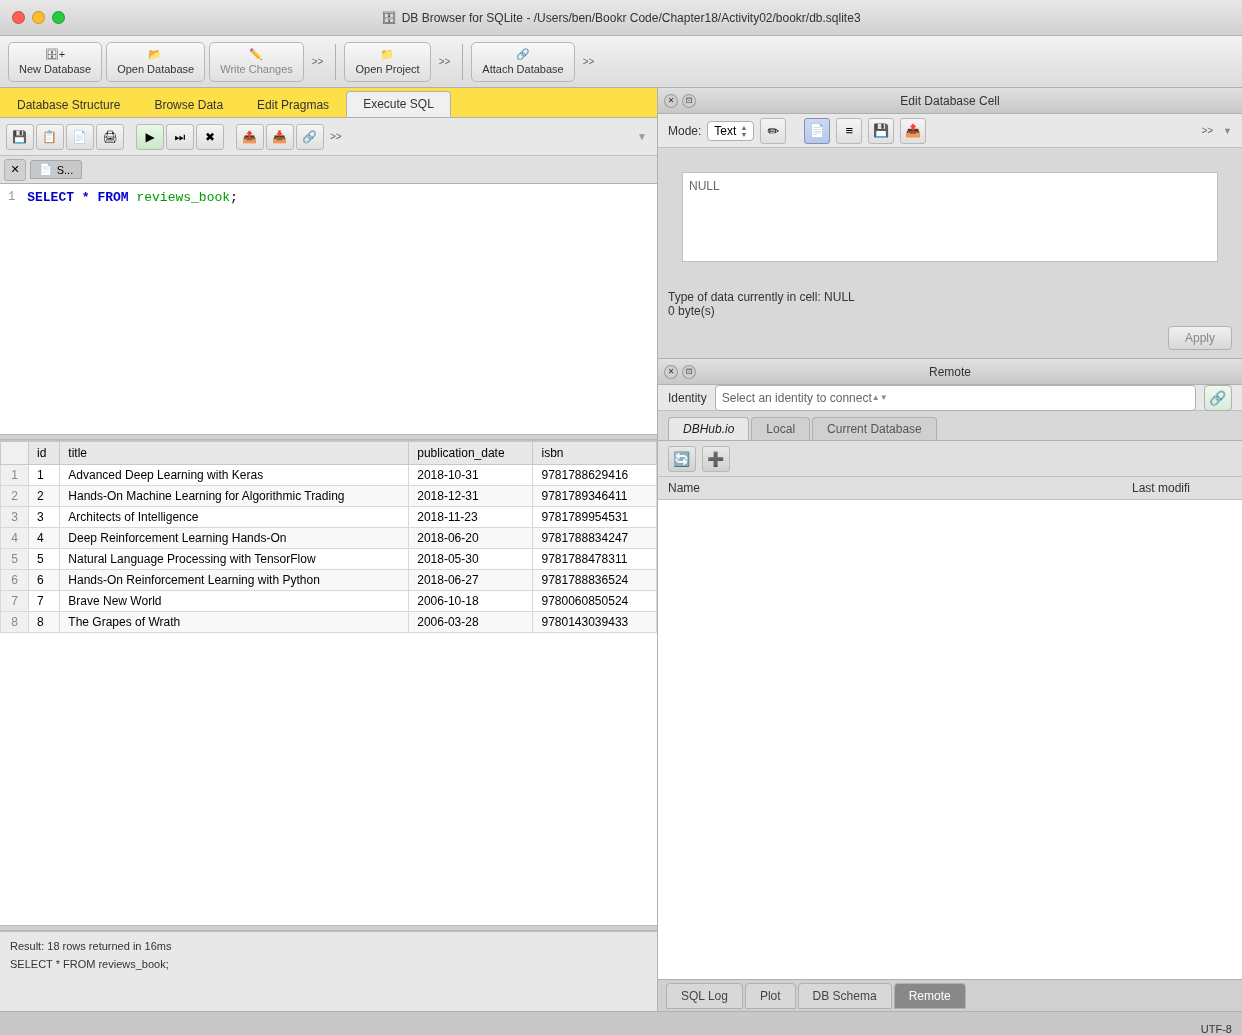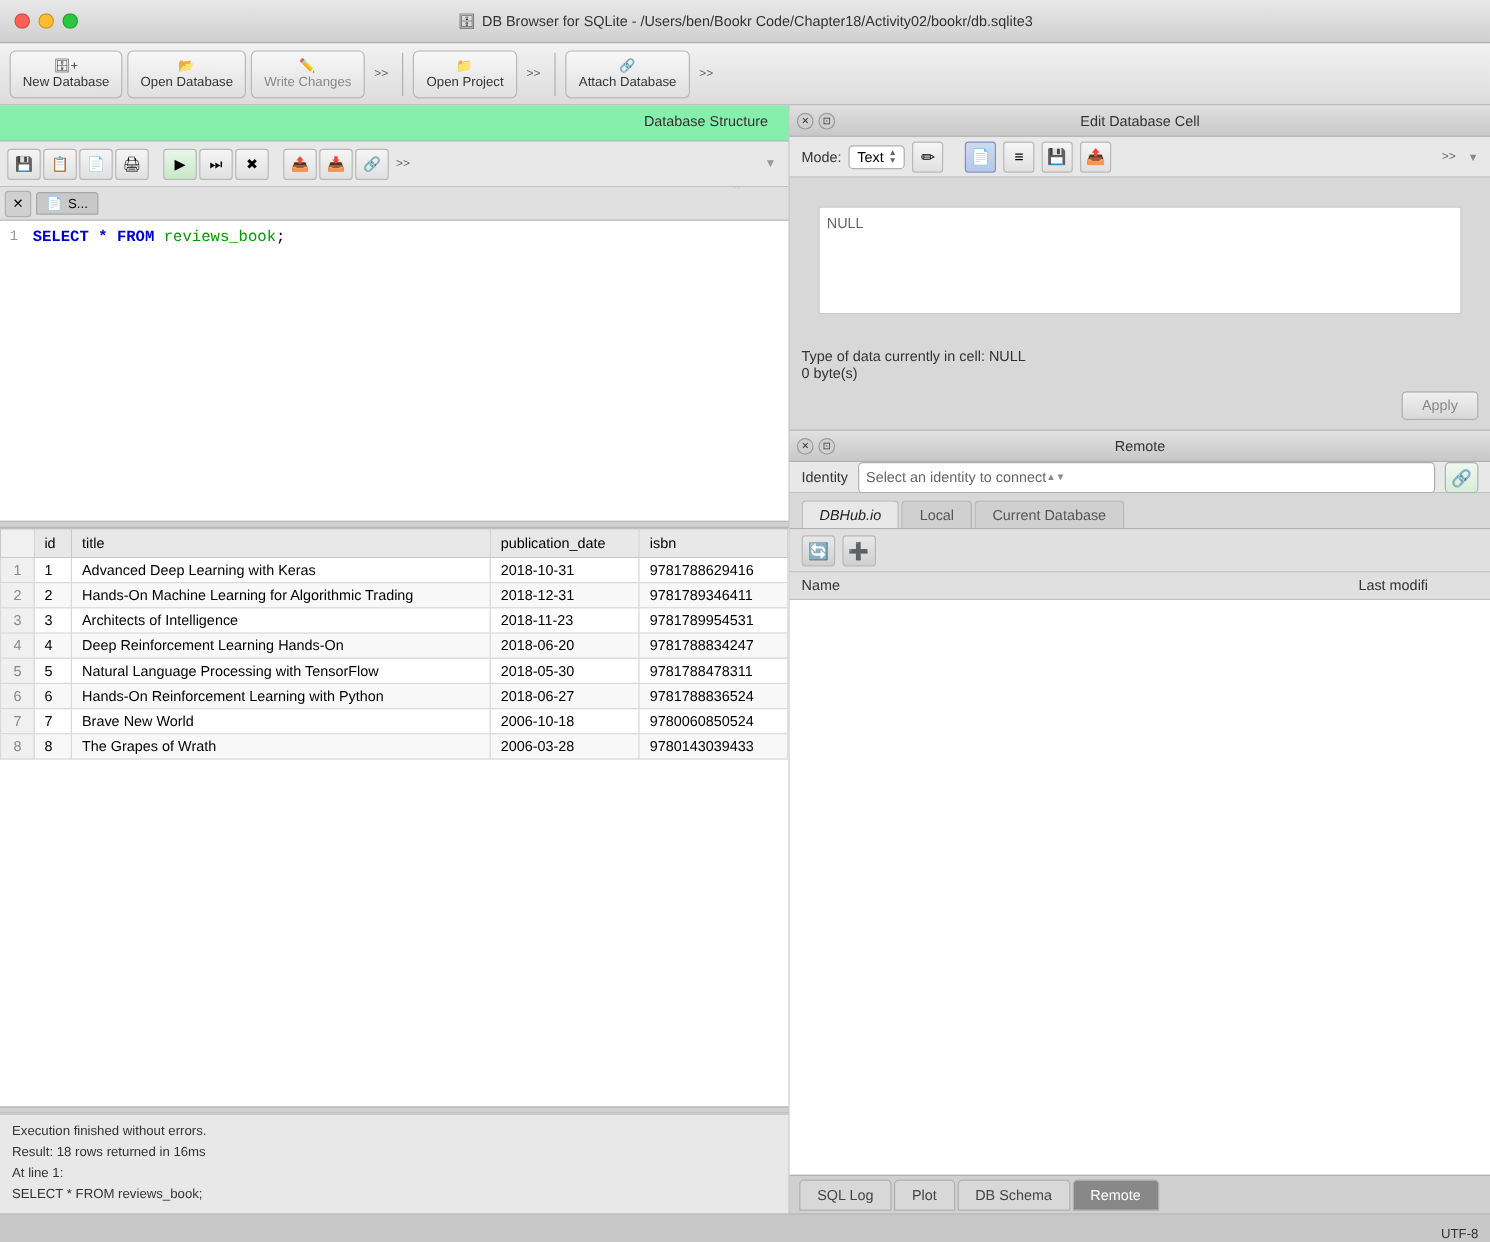--- a/index.html
+++ b/index.html
@@ -91,25 +91,24 @@
     .left-panel {
       flex: 0 0 658px;
       display: flex;
       flex-direction: column;
       border-right: 1px solid #b0b0b0;
       background: #f0f0f0;
     }
     
     .tabs {
       display: flex;
-      background: #86efac;
+      background: #fde047;
       border-bottom: 1px solid #b0b0b0;
       height: 30px;
       align-items: flex-end;
-      flex-direction: column;
     }
     .tab {
       padding: 5px 16px;
       font-size: 12px;
       cursor: pointer;
       border: 1px solid transparent;
       border-bottom: none;
       border-radius: 4px 4px 0 0;
       background: transparent;
       color: #333;
@@ -652,23 +651,21 @@
       <td>2006-03-28</td>
       <td>9780143039433</td>
     </tr>
           </tbody>
       </table>
     </div>
 
     <div class="divider-h"></div>
 
     <div class="status-bar">
-      <div>Execution finished without errors.</div>
       <div>Result: 18 rows returned in 16ms</div>
-      <div>At line 1:</div>
       <div>SELECT * FROM reviews_book;</div>
     </div>
   </div>
 
   <div class="right-panel">
 
     <div class="cell-editor">
       <div class="panel-header">
         <div class="panel-header-controls">
           <div class="panel-ctrl-btn">✕</div>

